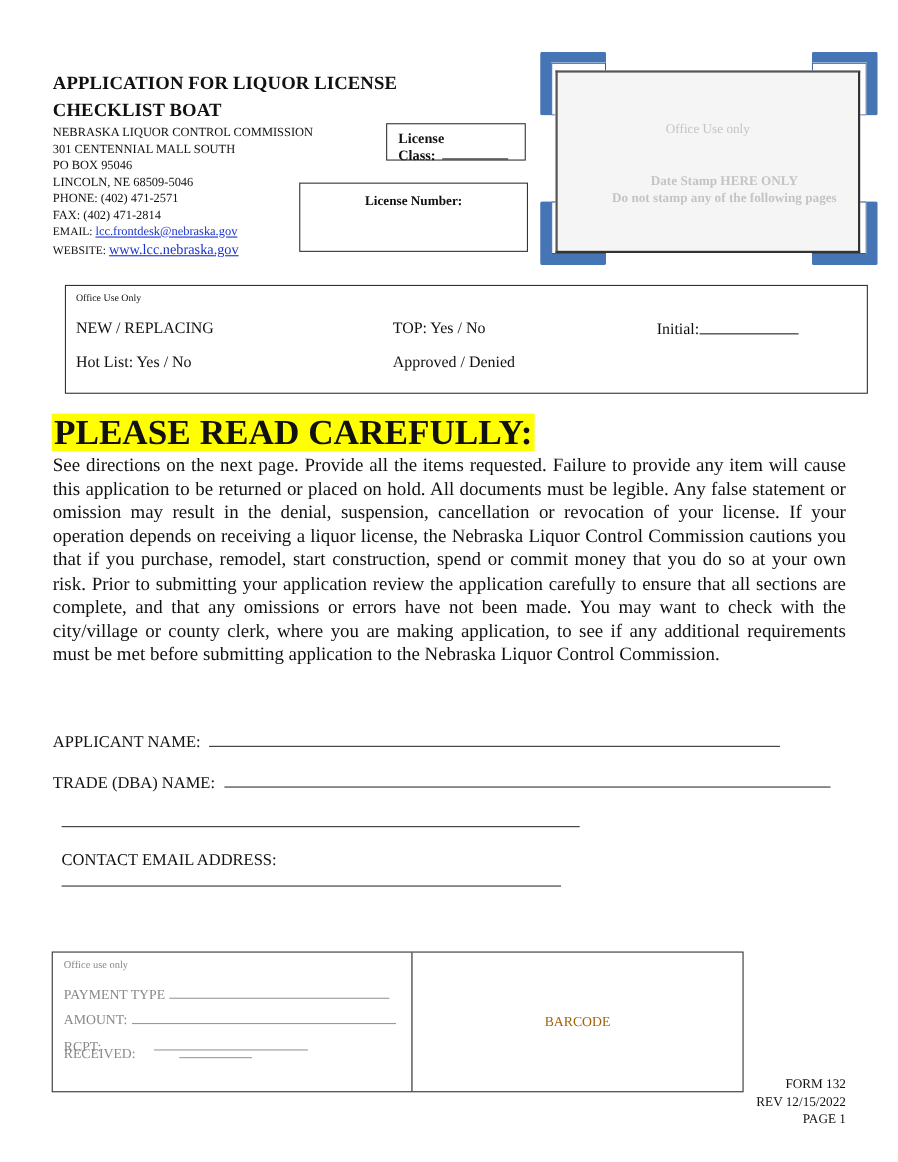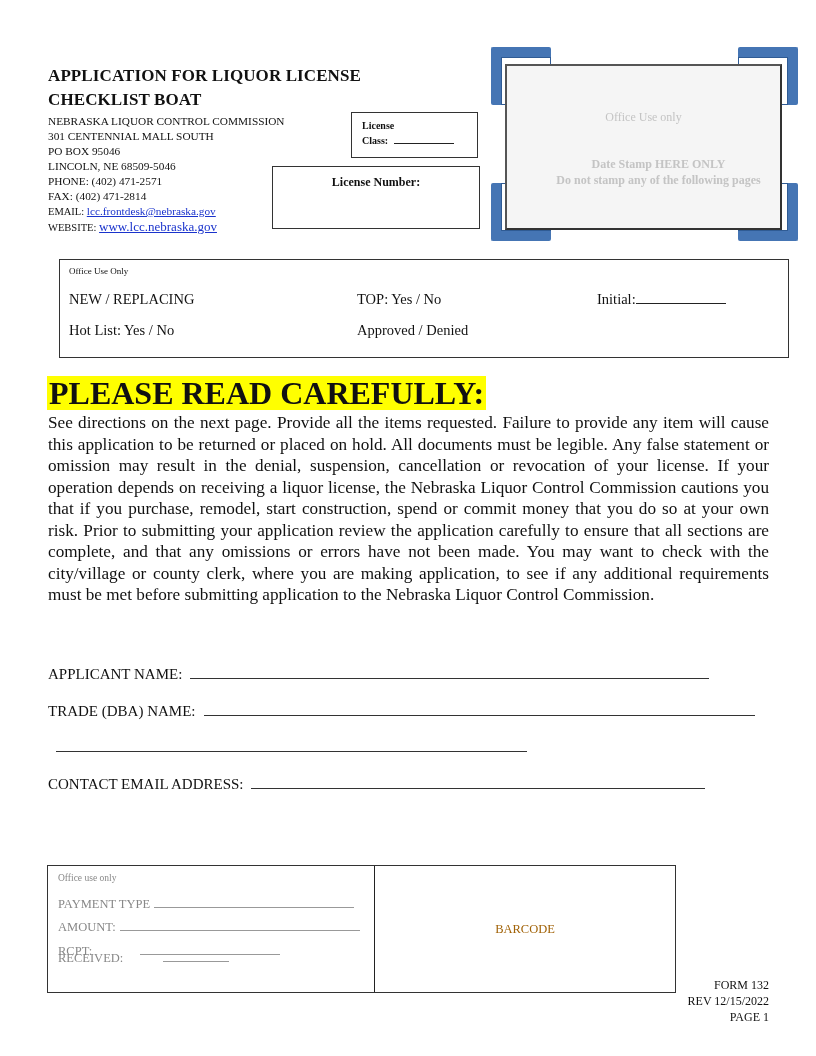--- a/index.html
+++ b/index.html
@@ -7,22 +7,22 @@
            font-family: "Liberation Serif", serif; color: #111; }
     .abs { position: absolute; }
 
     .title { left: 48px; top: 64px; font-weight: bold; font-size: 17px; line-height: 24px; letter-spacing: 0.1px; }
 
     .addr { left: 48px; top: 114px; font-size: 11.3px; line-height: 15px; }
     .addr .small-caps { font-size: 10.5px; }
     .addr a { color: #1a33cc; text-decoration: underline; }
     .addr .web { font-size: 13px; }
 
-    .lic-class { left: 351px; top: 112px; width: 127px; height: 46px; border: 1.3px solid #333; box-sizing: border-box;
-                 font-weight: bold; font-size: 10px; line-height: 15px; padding: 5px 0 0 10px; }
+    .lic-class { left: 351px; top: 112px; width: 127px; height: 34px; border: 1.3px solid #333; box-sizing: border-box;
+                 font-weight: bold; font-size: 13px; line-height: 15px; padding: 5px 0 0 10px; }
     .lic-class .blank { display: inline-block; width: 60px; border-bottom: 1px solid #222; margin-left: 6px; height: 10px; vertical-align: baseline; }
     .lic-num { left: 272px; top: 166px; width: 208px; height: 63px; border: 1.3px solid #333; box-sizing: border-box;
                font-weight: bold; font-size: 12px; text-align: center; padding-top: 8px; }
 
     
     .stamp-box { left: 505px; top: 64px; width: 277px; height: 166px; background: #f5f5f5; border: 2px solid #333; box-sizing: border-box;
                  border-left-color: #555; border-top-color: #555; }
     .stamp-text1 { left: 505px; top: 110px; width: 277px; text-align: center; color: #c4c4c4; font-size: 12px; }
     .stamp-text2 { left: 505px; top: 156px; width: 307px; text-align: center; color: #c4c4c4; font-size: 12px; font-weight: bold; line-height: 16px; }
     .bracket { position: absolute; border-color: #4575b4; border-style: solid; width: 60px; height: 58px; box-sizing: border-box;
@@ -119,21 +119,21 @@
   <span>APPLICANT NAME:</span>
   <span class="ul" style="width:519px;"></span>
 </div>
 <div class="field" style="top:701px;">
   <span>TRADE (DBA) NAME:</span>
   <span class="ul" style="width:551px;"></span>
 </div>
 <div class="field" style="top:737px;">
   <span class="ul" style="width:471px;"></span>
 </div>
-<div class="field" style="top:774px;">
+<div class="field" style="top:774px;flex-direction:column;">
   <span>CONTACT EMAIL ADDRESS:</span>
   <span class="ul" style="width:454px;"></span>
 </div>
 
 <div class="abs pay-box">
   <div class="pay-left">
     <div class="lbl">Office use only</div>
     <div class="row" style="top:30px;">
       <span>PAYMENT TYPE</span>
         <span class="ul" style="width:200px;"></span>

